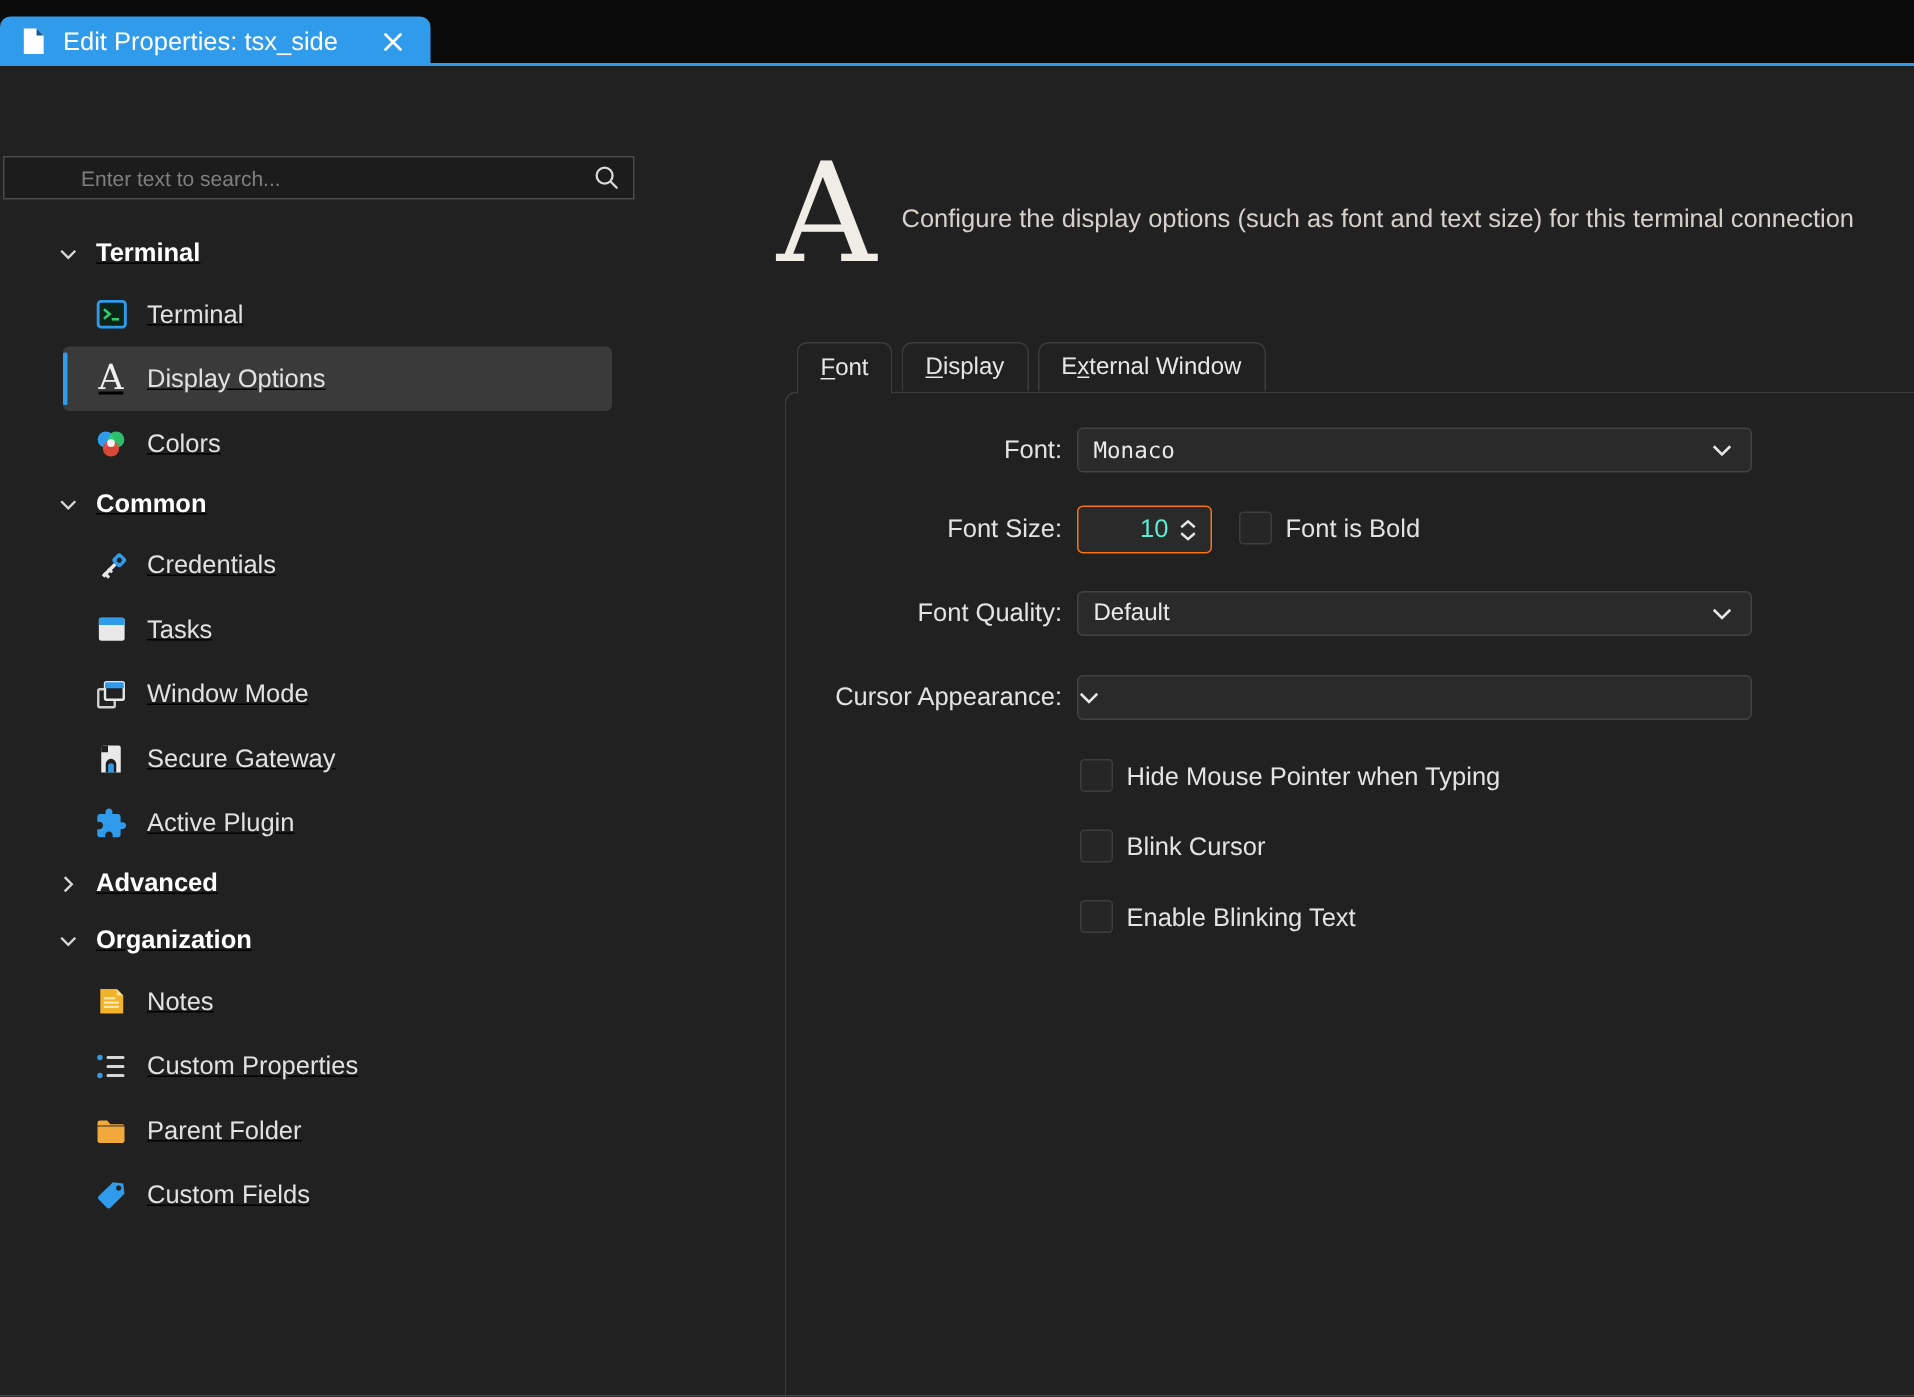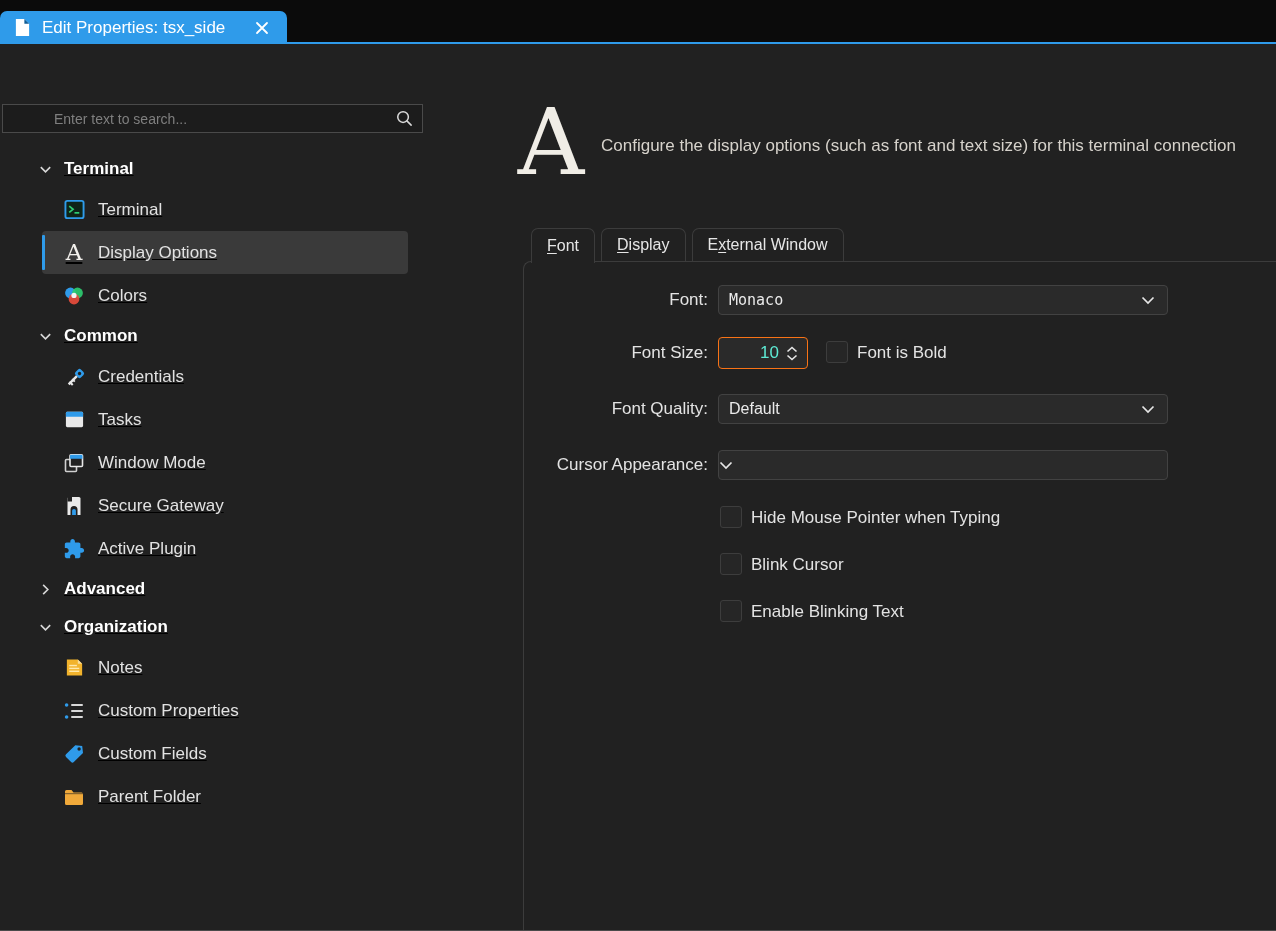--- a/index.html
+++ b/index.html
@@ -267,35 +267,35 @@
           <circle cx="3.6" cy="17" r="1.8" fill="#2f9bea"></circle>
           <rect x="8" y="16" width="12" height="2" rx="1" fill="#d8d8d8"></rect>
         </svg>
     </span>
     <span>Custom Properties</span>
   </div>
 
   <div class="titem">
     <span class="ticon">
       <svg width="22" height="22" viewBox="0 0 22 22">
+          <path d="M2 5.5A1.5 1.5 0 0 1 3.5 4h5l2 2.5h8A1.5 1.5 0 0 1 20 8v9.5a1.5 1.5 0 0 1-1.5 1.5h-15A1.5 1.5 0 0 1 2 17.5z" fill="#f0a93a"></path>
+          <rect x="2" y="7.1" width="18" height="1.1" fill="#1f1f1f" opacity="0.55"></rect>
+        </svg>
+    </span>
+    <span>Parent Folder</span>
+  </div>
+
+  <div class="titem">
+    <span class="ticon">
+      <svg width="22" height="22" viewBox="0 0 22 22">
           <path d="M12.3 2.2 19.2 3l.8 6.9L10.8 19a1.9 1.9 0 0 1-2.7 0L3 13.9a1.9 1.9 0 0 1 0-2.7z" fill="#2f9bea"></path>
           <circle cx="16.1" cy="6" r="1.7" fill="#212121"></circle>
         </svg>
     </span>
     <span>Custom Fields</span>
-  </div>
-
-  <div class="titem">
-    <span class="ticon">
-      <svg width="22" height="22" viewBox="0 0 22 22">
-          <path d="M2 5.5A1.5 1.5 0 0 1 3.5 4h5l2 2.5h8A1.5 1.5 0 0 1 20 8v9.5a1.5 1.5 0 0 1-1.5 1.5h-15A1.5 1.5 0 0 1 2 17.5z" fill="#f0a93a"></path>
-          <rect x="2" y="7.1" width="18" height="1.1" fill="#1f1f1f" opacity="0.55"></rect>
-        </svg>
-    </span>
-    <span>Parent Folder</span>
   </div>
 
 </div>
 
 <div class="bigA">A</div>
 <div class="desc">Configure the display options (such as font and text size) for this terminal connection</div>
 
 <div class="panel"></div>
 
 <div class="tabs">

